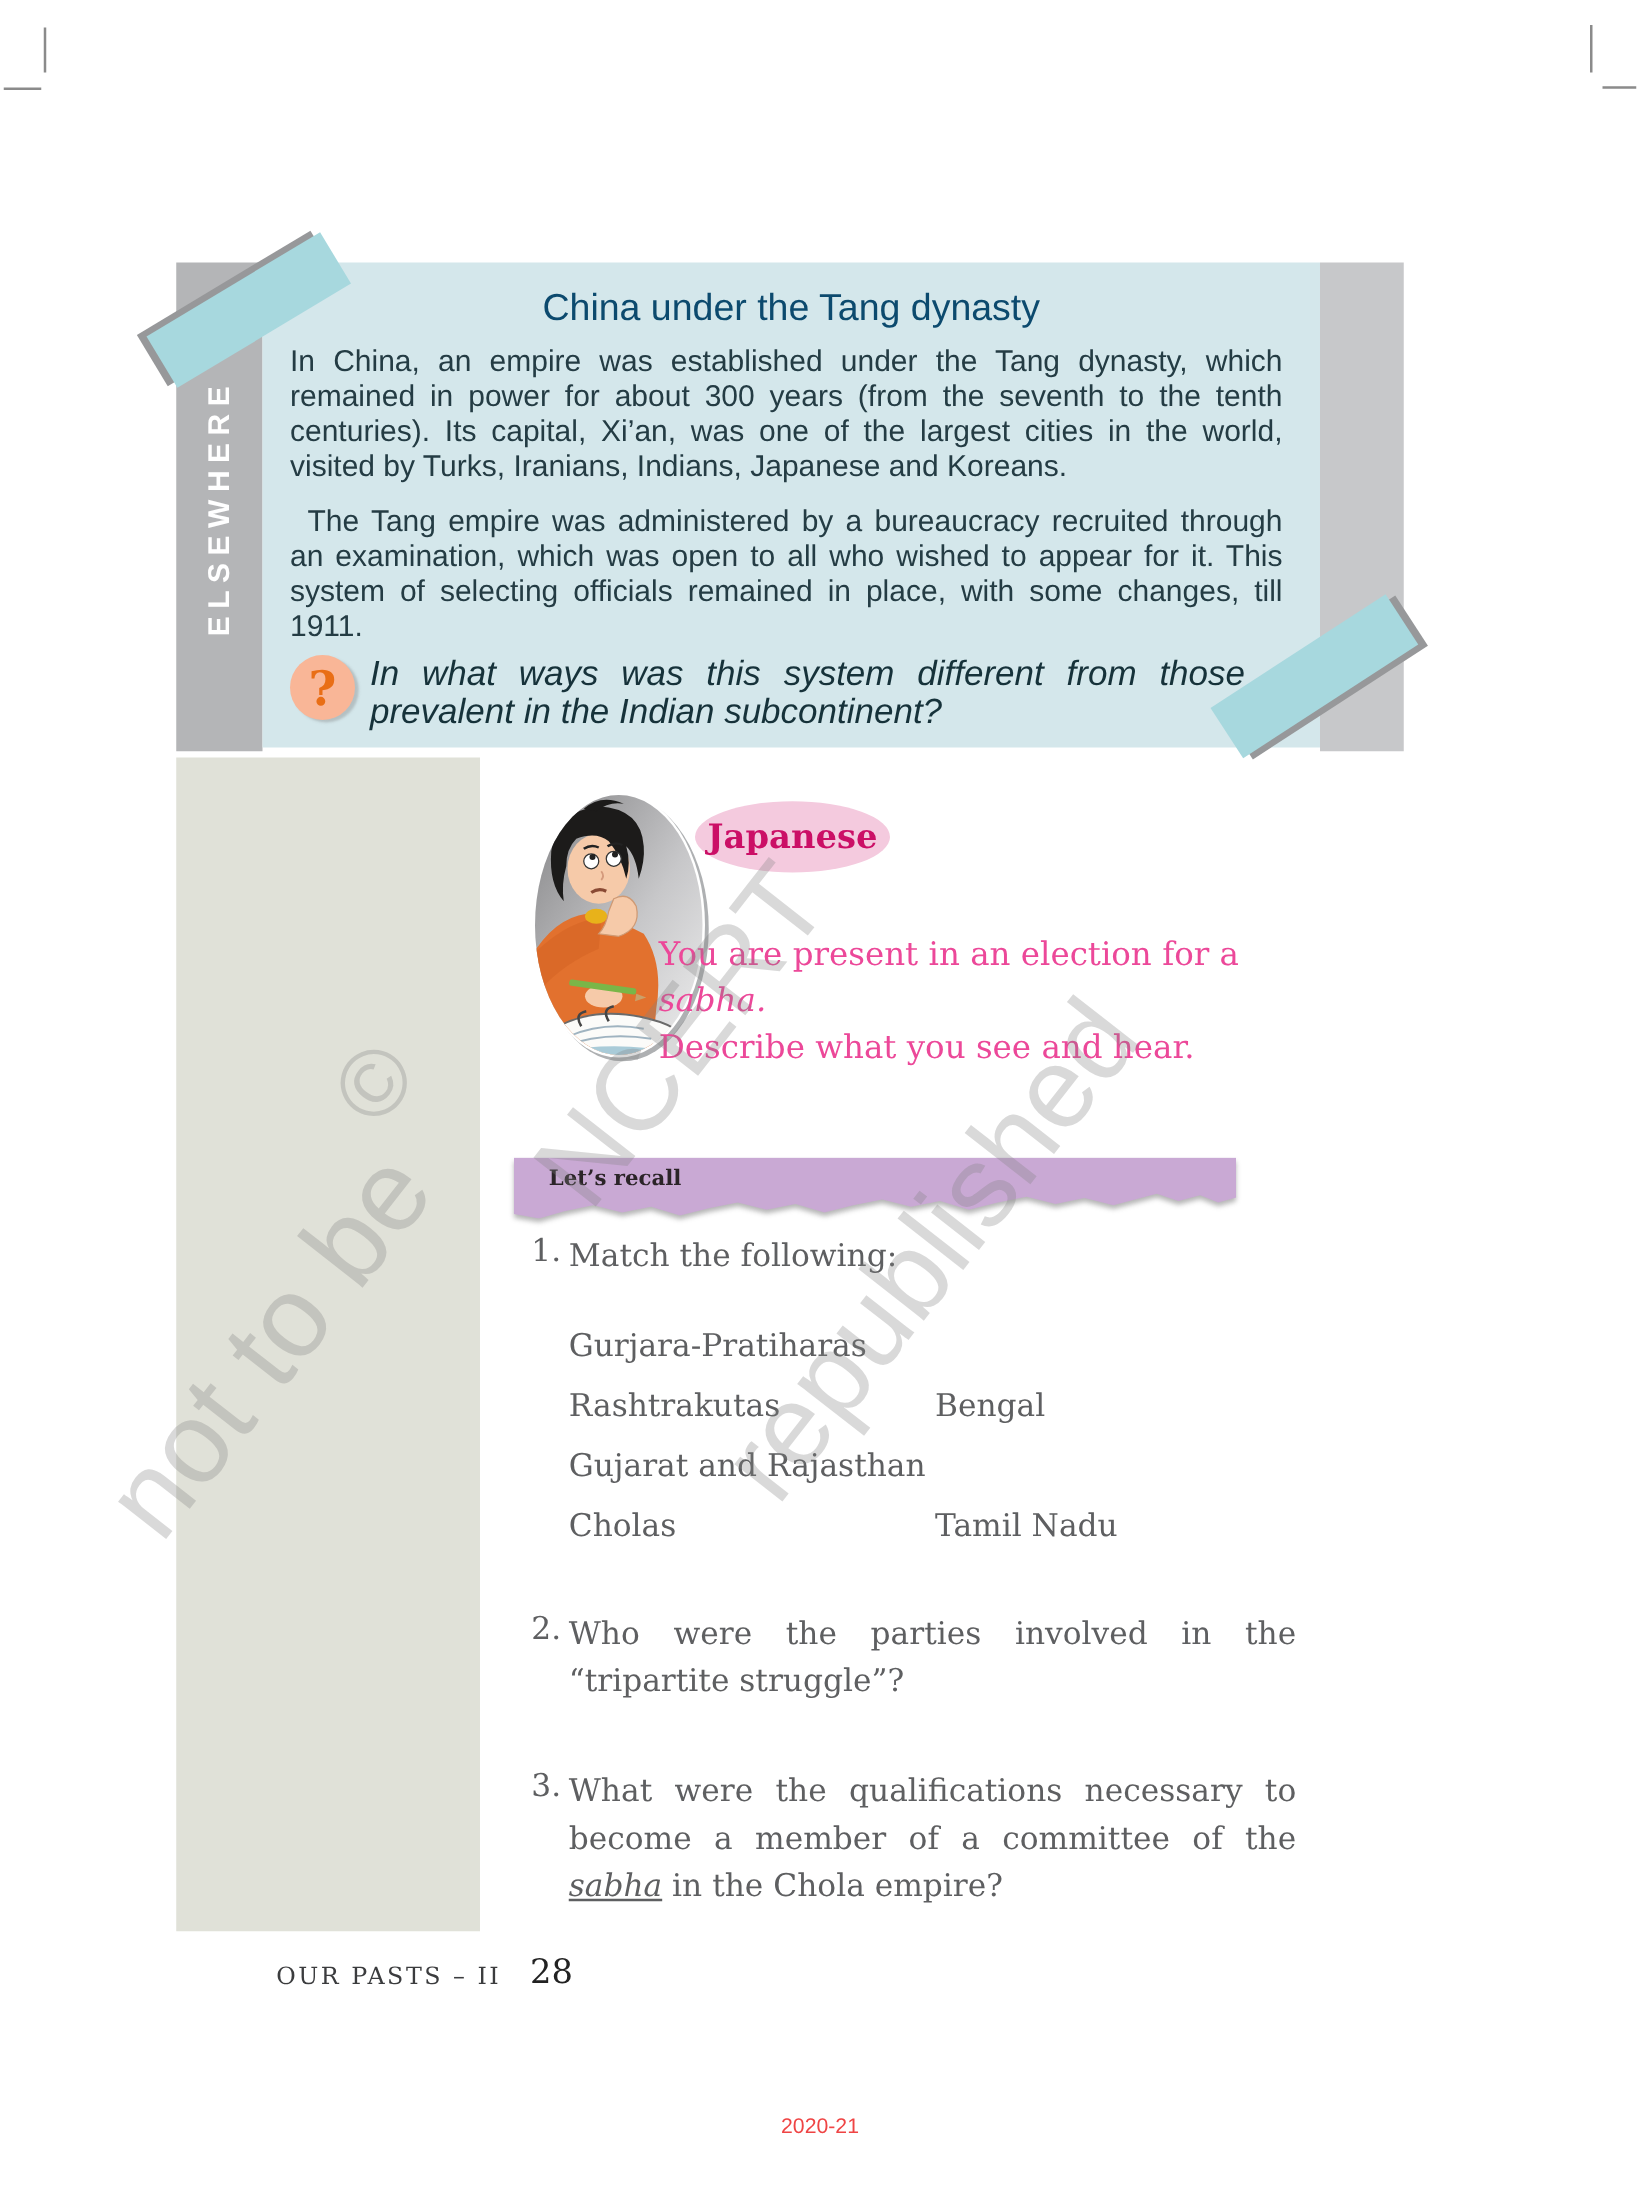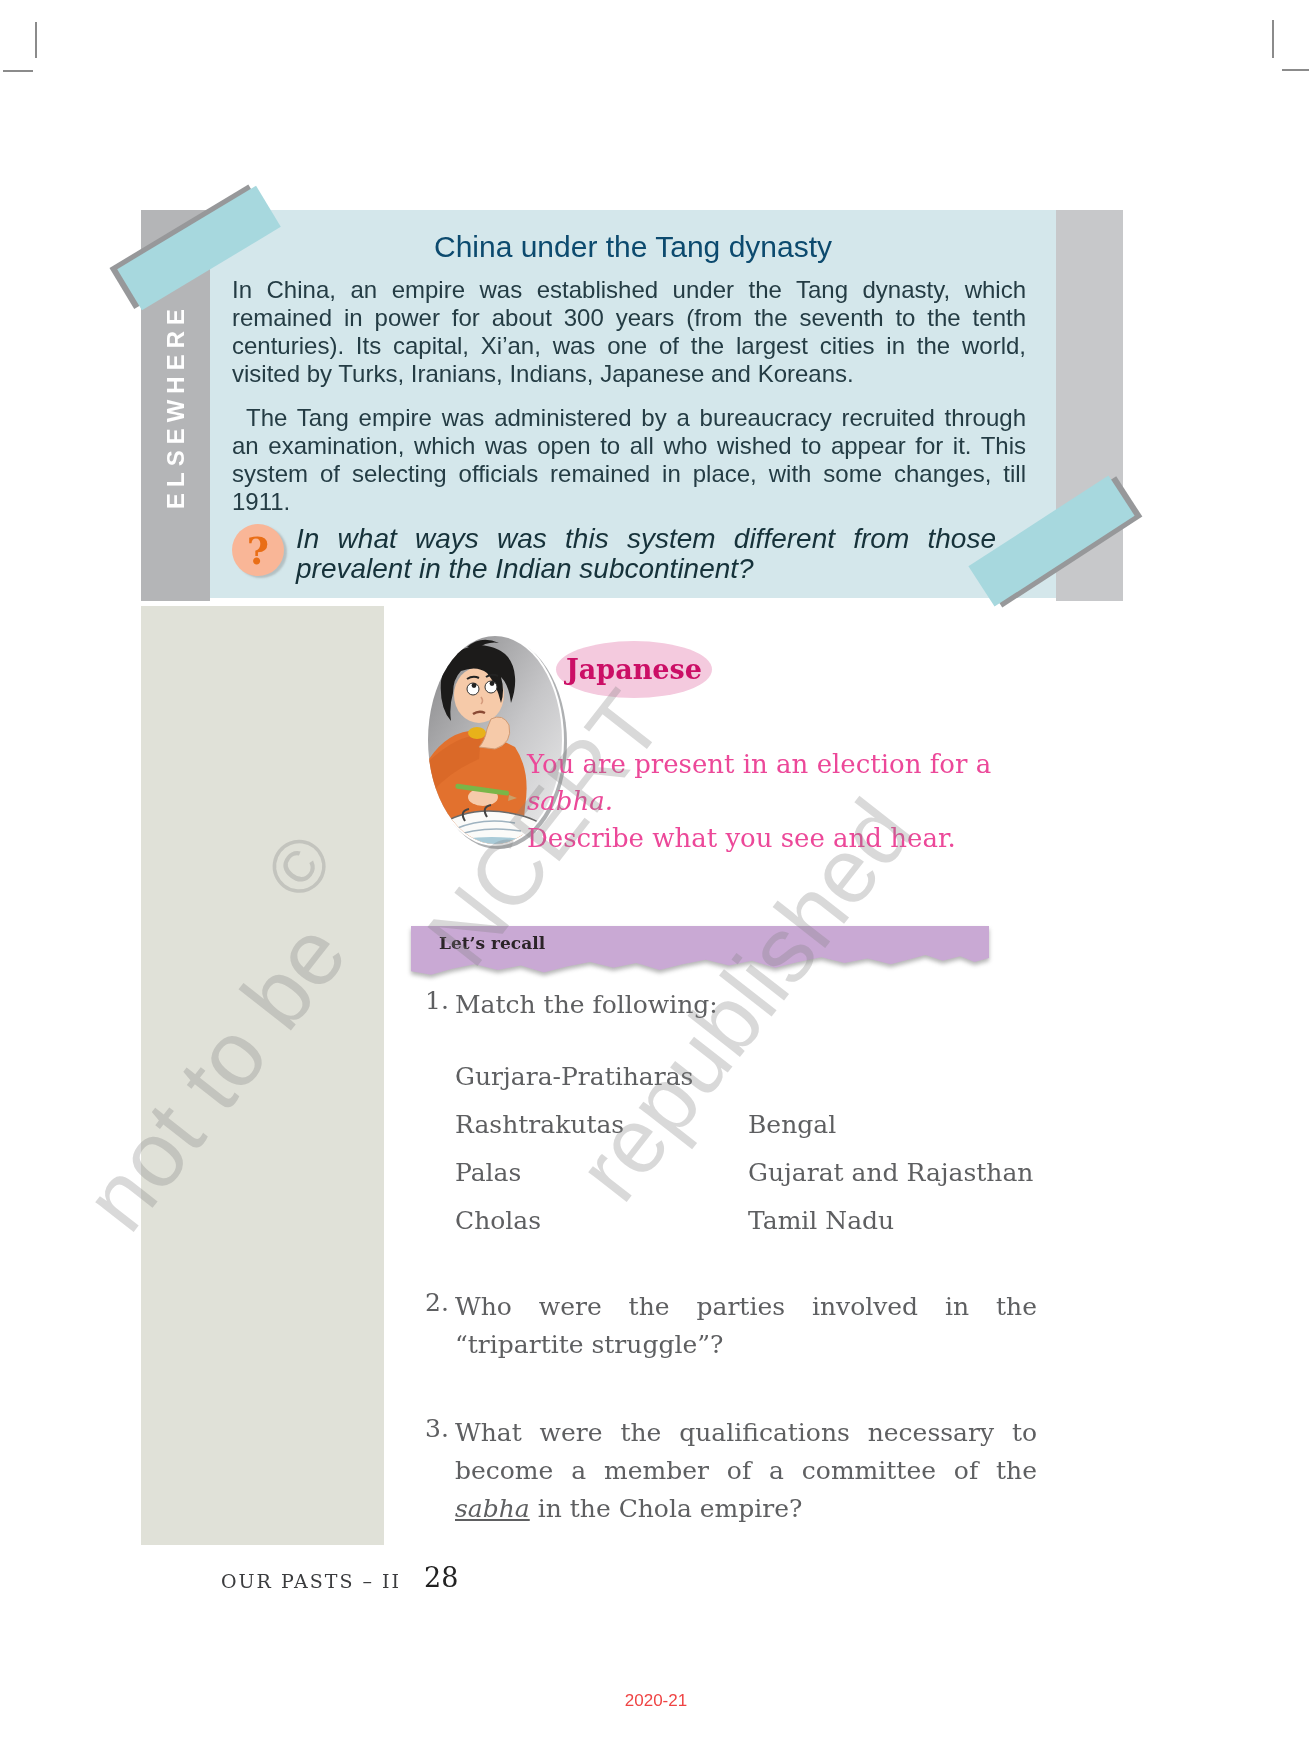--- a/index.html
+++ b/index.html
@@ -185,21 +185,20 @@
   </div>
   <div class="match">
     <div class="match-row">
       <div class="match-left">Gurjara-Pratiharas</div>
     </div>
     <div class="match-row">
       <div class="match-left">Rashtrakutas</div>
       <div class="match-right">Bengal</div>
     </div>
     <div class="match-row">
-      <div class="match-left">Palas</div>
       <div class="match-right">Gujarat and Rajasthan</div>
     </div>
     <div class="match-row">
       <div class="match-left">Cholas</div>
       <div class="match-right">Tamil Nadu</div>
     </div>
   </div>
   <div class="qrow q2">
     <div class="qnum">2.</div>
     <div class="qbody">Who were the parties involved in the “tripartite struggle”?</div>

